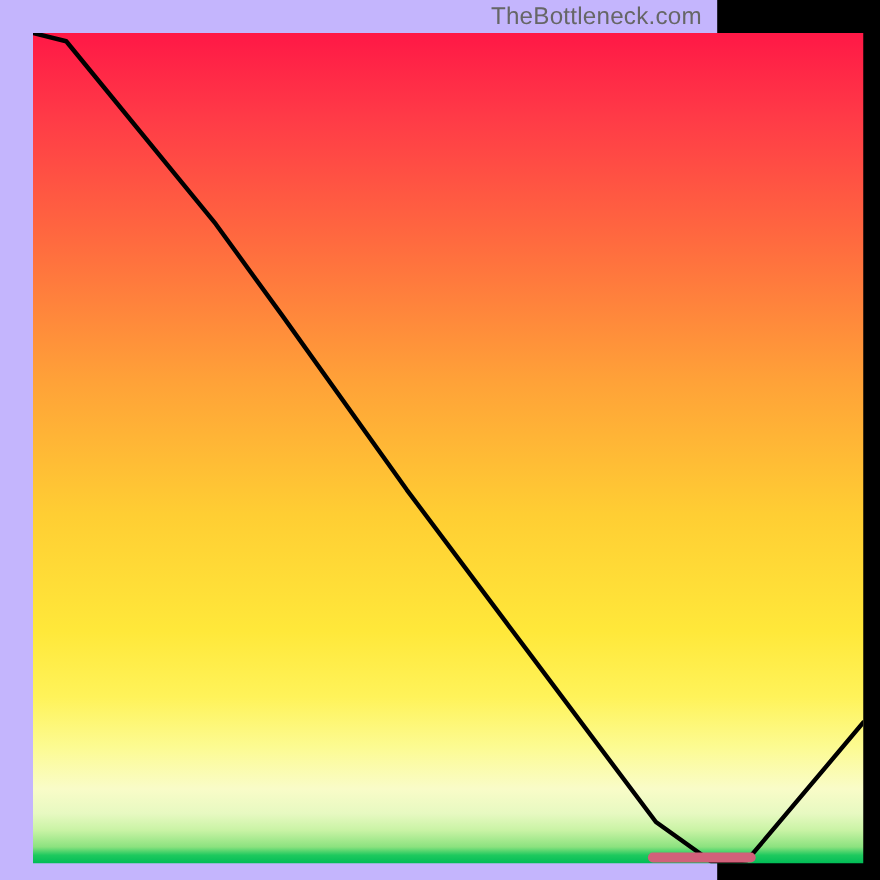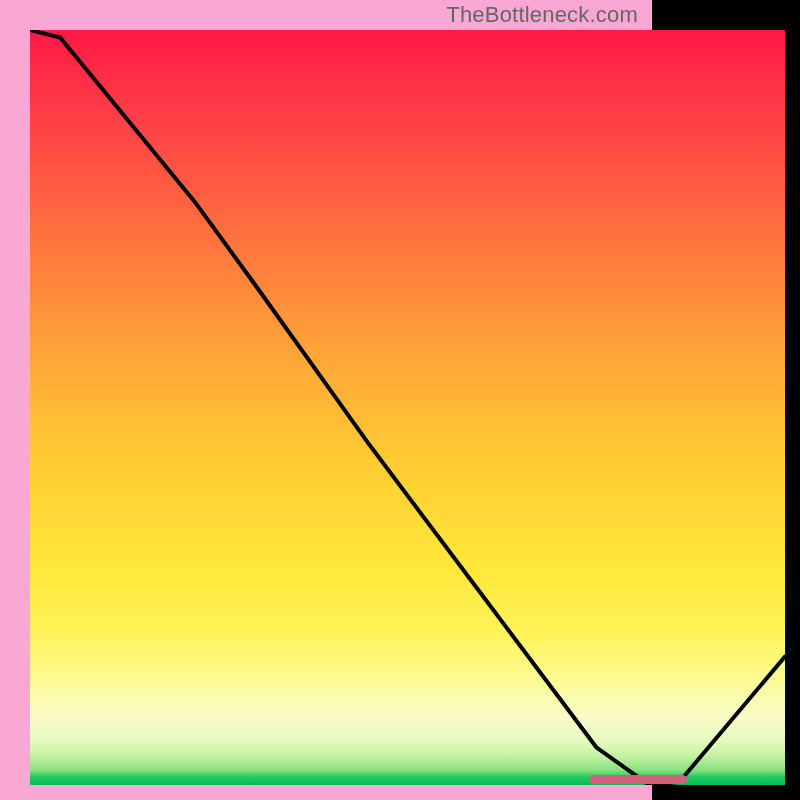--- a/index.html
+++ b/index.html
@@ -8,21 +8,21 @@
     width: 800px;
     height: 800px;
     background: #000;
     overflow: hidden;
     font-family: Arial, Helvetica, sans-serif;
   }
   .frame {
     position: relative;
     width: 652px;
     height: 800px;
-    background: #f9a8d4;
+    background: #c4b5fd;
   }
   .watermark {
     position: absolute;
     top: 2px;
     right: 14px;
     color: #666;
     font-size: 22px;
     font-weight: 500;
     letter-spacing: 0.2px;
   }

